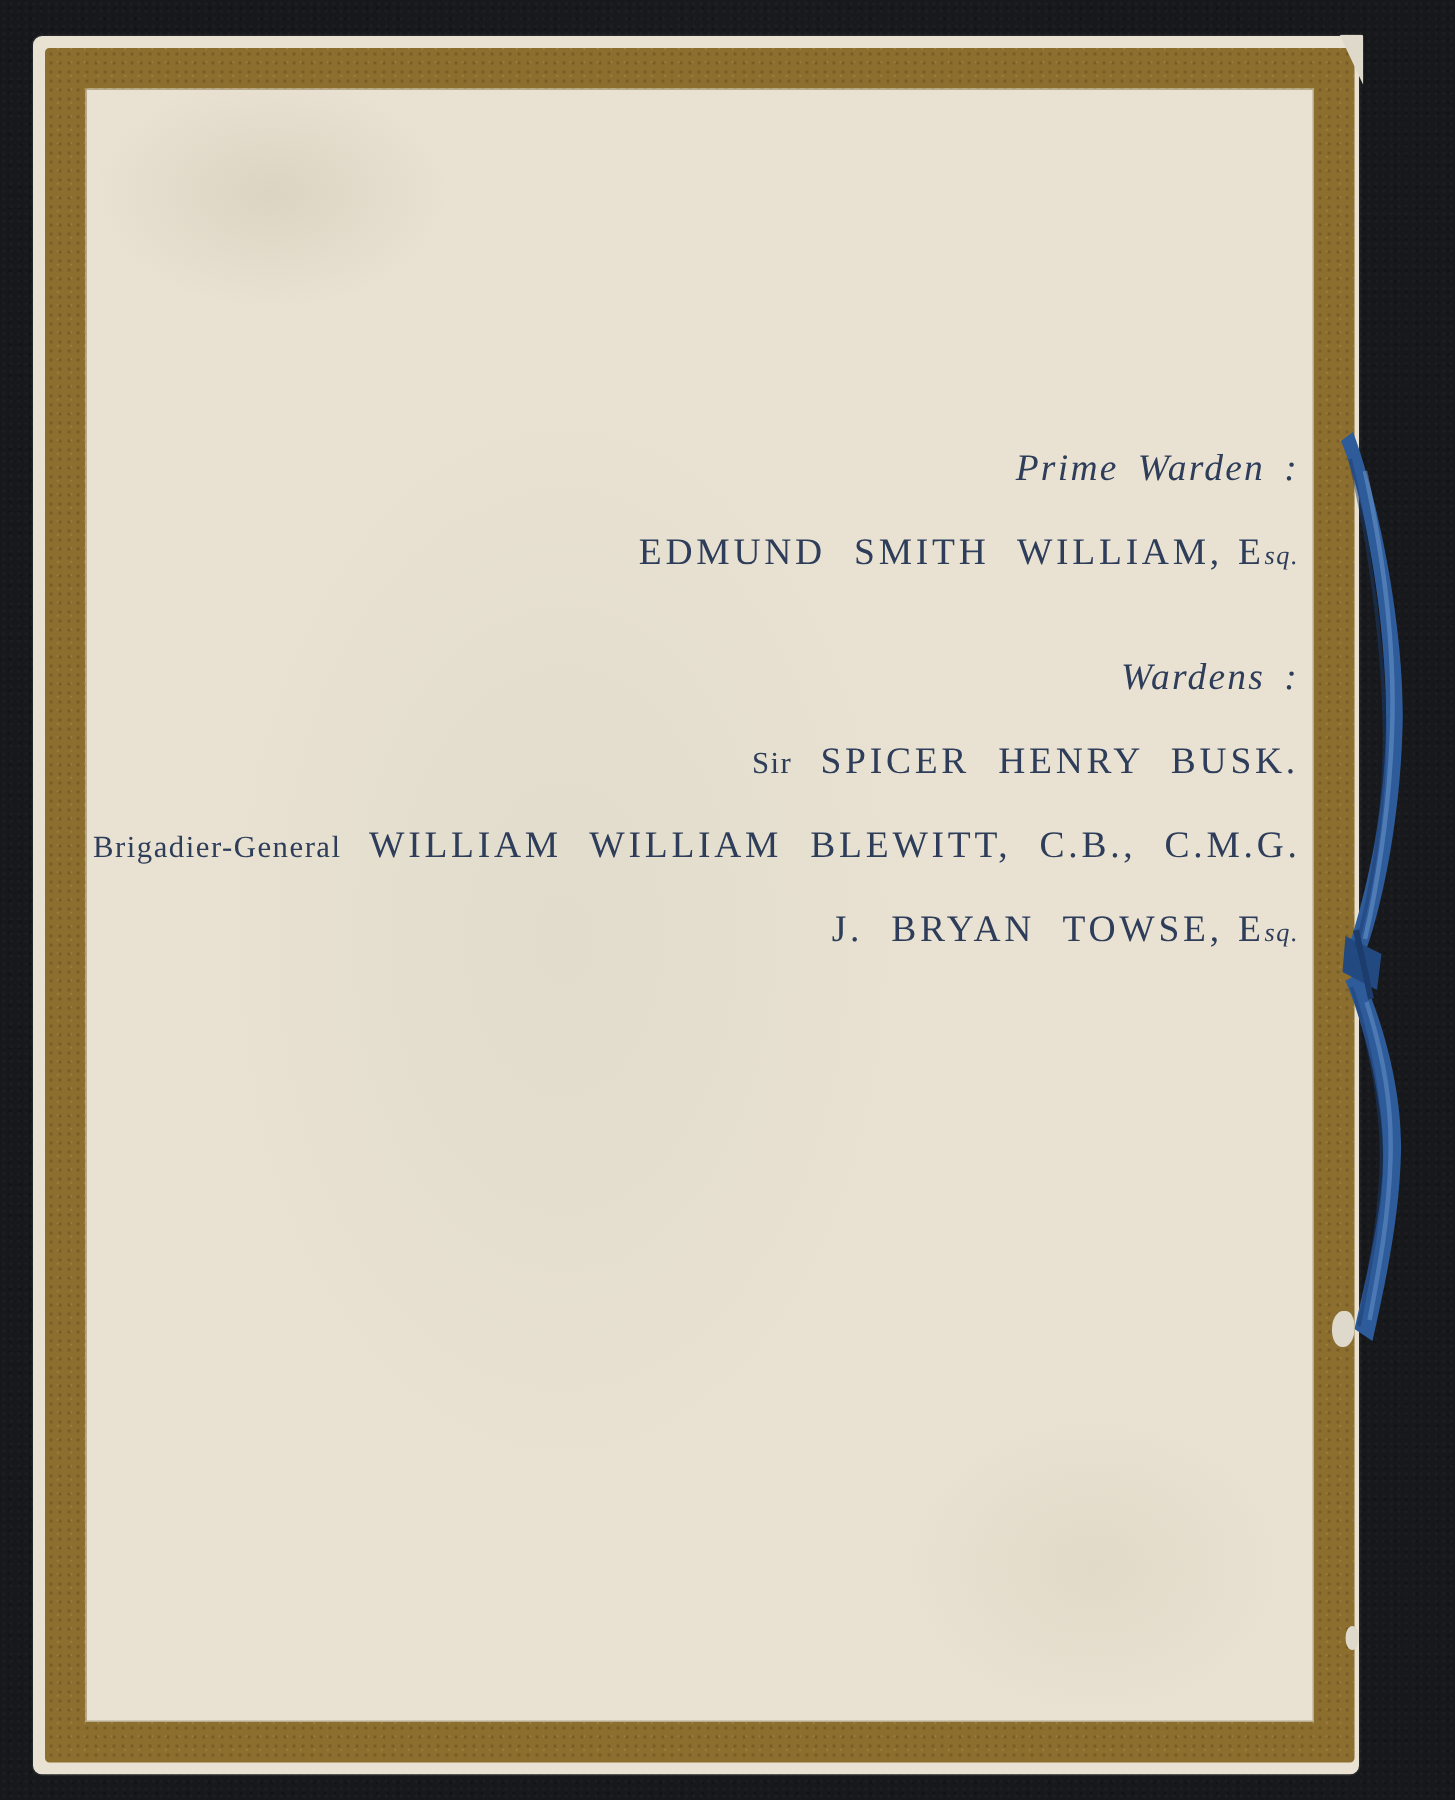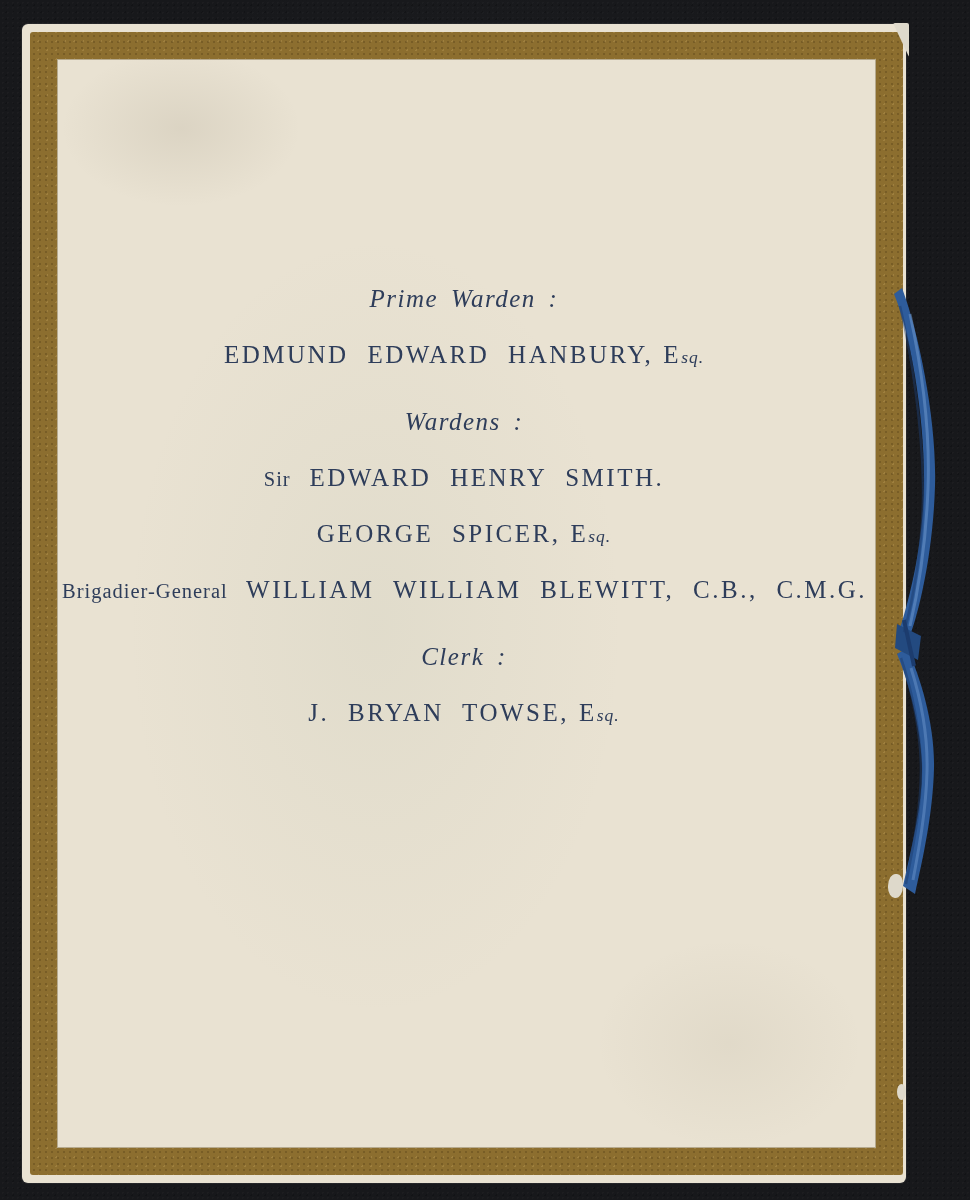--- a/index.html
+++ b/index.html
@@ -60,22 +60,22 @@
     -webkit-mask-composite: xor;
             mask: linear-gradient(#000 0 0) content-box, linear-gradient(#000 0 0);
             mask-composite: exclude;
     padding: 27px;
     box-sizing: border-box;
     pointer-events: none;
   }
   .text-block {
     position: absolute;
     left: 40px; right: 40px;
-    top: 258px;
-    text-align: center;
+    top: 272px;
+    text-align: right;
     color: #2e3d5a;
   }
   .line {
     height: 34px;
     line-height: 34px;
     white-space: nowrap;
   }
   .heading {
     font-style: italic;
     font-size: 25px;
@@ -88,21 +88,21 @@
     word-spacing: 10px;
   }
   .name-line .pre {
     font-size: 0.82em;
     letter-spacing: 1px;
     word-spacing: 2px;
   }
   .esq { margin-left: 10px; }
   .esq-rest { font-size: 0.7em; letter-spacing: 1px; font-style: italic; }
   .mt-name    { margin-top: 22px; }
-  .mt-heading { margin-top: 33px; }
+  .mt-heading { margin-top: 49px; }
 
   
   .ribbon-svg {
     position: absolute;
     left: 890px; top: 286px;
     width: 52px; height: 620px;
   }
   
   .chip { position: absolute; background: #ded9cb; }
   .chip-corner {
@@ -128,42 +128,38 @@
 <div class="scene">
 
   <div class="card">
     <div class="gold-frame"></div>
 
     <div class="text-block">
 
       <div class="line heading">Prime Warden :</div>
 
       <div class="line name-line mt-name">
-        <span>EDMUND EDWARD HANBURY,</span><span class="esq"><span>E</span><span class="esq-rest">sq.</span></span>
+        <span>EDMUND SMITH WILLIAM,</span><span class="esq"><span>E</span><span class="esq-rest">sq.</span></span>
       </div>
 
       <div class="line heading mt-heading">Wardens :</div>
 
 
 
       <div class="line name-line mt-name">
         <span class="pre">Sir</span>
-        <span>EDWARD HENRY SMITH.</span>
+        <span>SPICER HENRY BUSK.</span>
       </div>
 
-      <div class="line name-line mt-name">
-        <span>GEORGE SPICER,</span><span class="esq"><span>E</span><span class="esq-rest">sq.</span></span>
-      </div>
 
       <div class="line name-line mt-name">
         <span class="pre">Brigadier-General</span>
         <span>WILLIAM WILLIAM BLEWITT, C.B., C.M.G.</span>
       </div>
 
-      <div class="line heading mt-heading">Clerk :</div>
 
       <div class="line name-line mt-name">
         <span>J. BRYAN TOWSE,</span><span class="esq"><span>E</span><span class="esq-rest">sq.</span></span>
       </div>
 
     </div>
 
     <div class="chip chip-corner" style="position:absolute; left:871px; top:-1px;"></div>
   </div>
 

